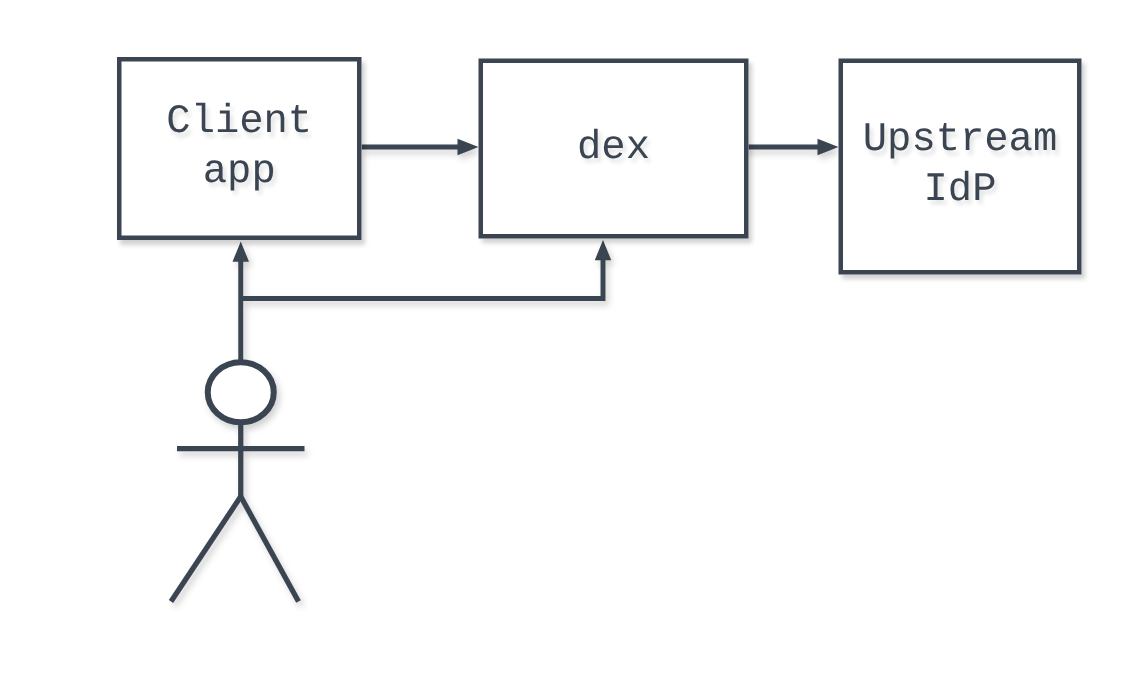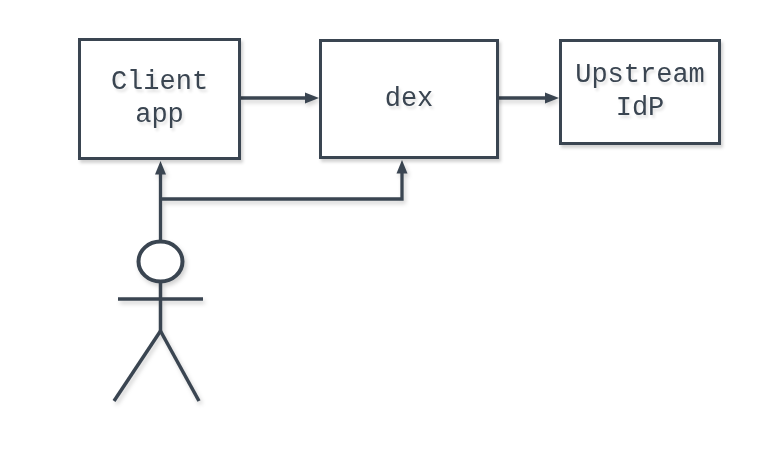--- a/index.html
+++ b/index.html
@@ -38,21 +38,21 @@
     text-align: center;
   }
   .node-label {
     color: var(--stroke);
     font-size: 27px;
     line-height: 33px;
     text-shadow: 2px 3px 3px rgba(0,0,0,0.12);
   }
   .node-client-app   { left: 78px;  top: 38px; width: 163px; height: 122px; }
   .node-dex          { left: 319px; top: 39px; width: 180px; height: 120px; }
-  .node-upstream-idp { left: 559px; top: 39px; width: 162px; height: 106px; }
+  .node-upstream-idp { left: 559px; top: 39px; width: 162px; height: 144px; }
   .actor-label {
     position: absolute;
     left: 161px;
     top: 396px;
     transform: translateX(-50%);
     color: var(--stroke);
     font-size: 27px;
     line-height: 31px;
     white-space: nowrap;
     text-shadow: 2px 3px 3px rgba(0,0,0,0.12);

